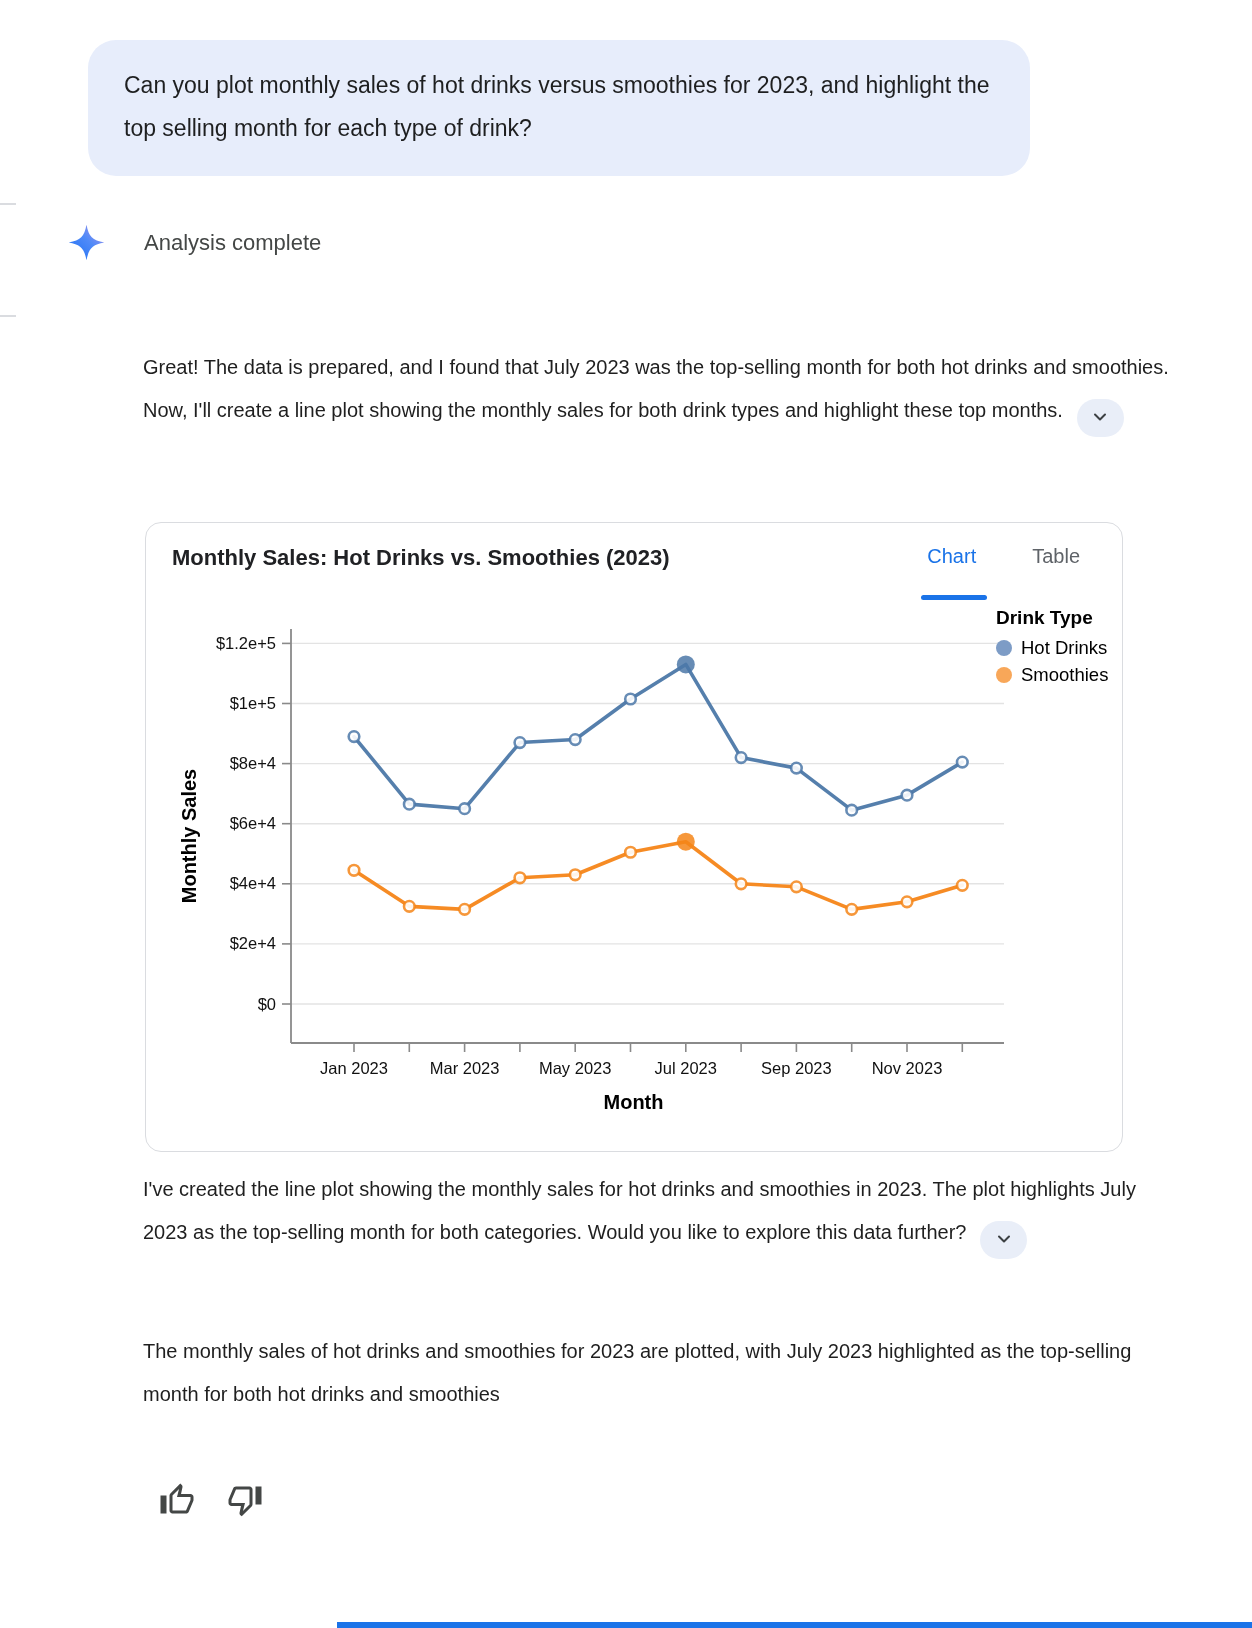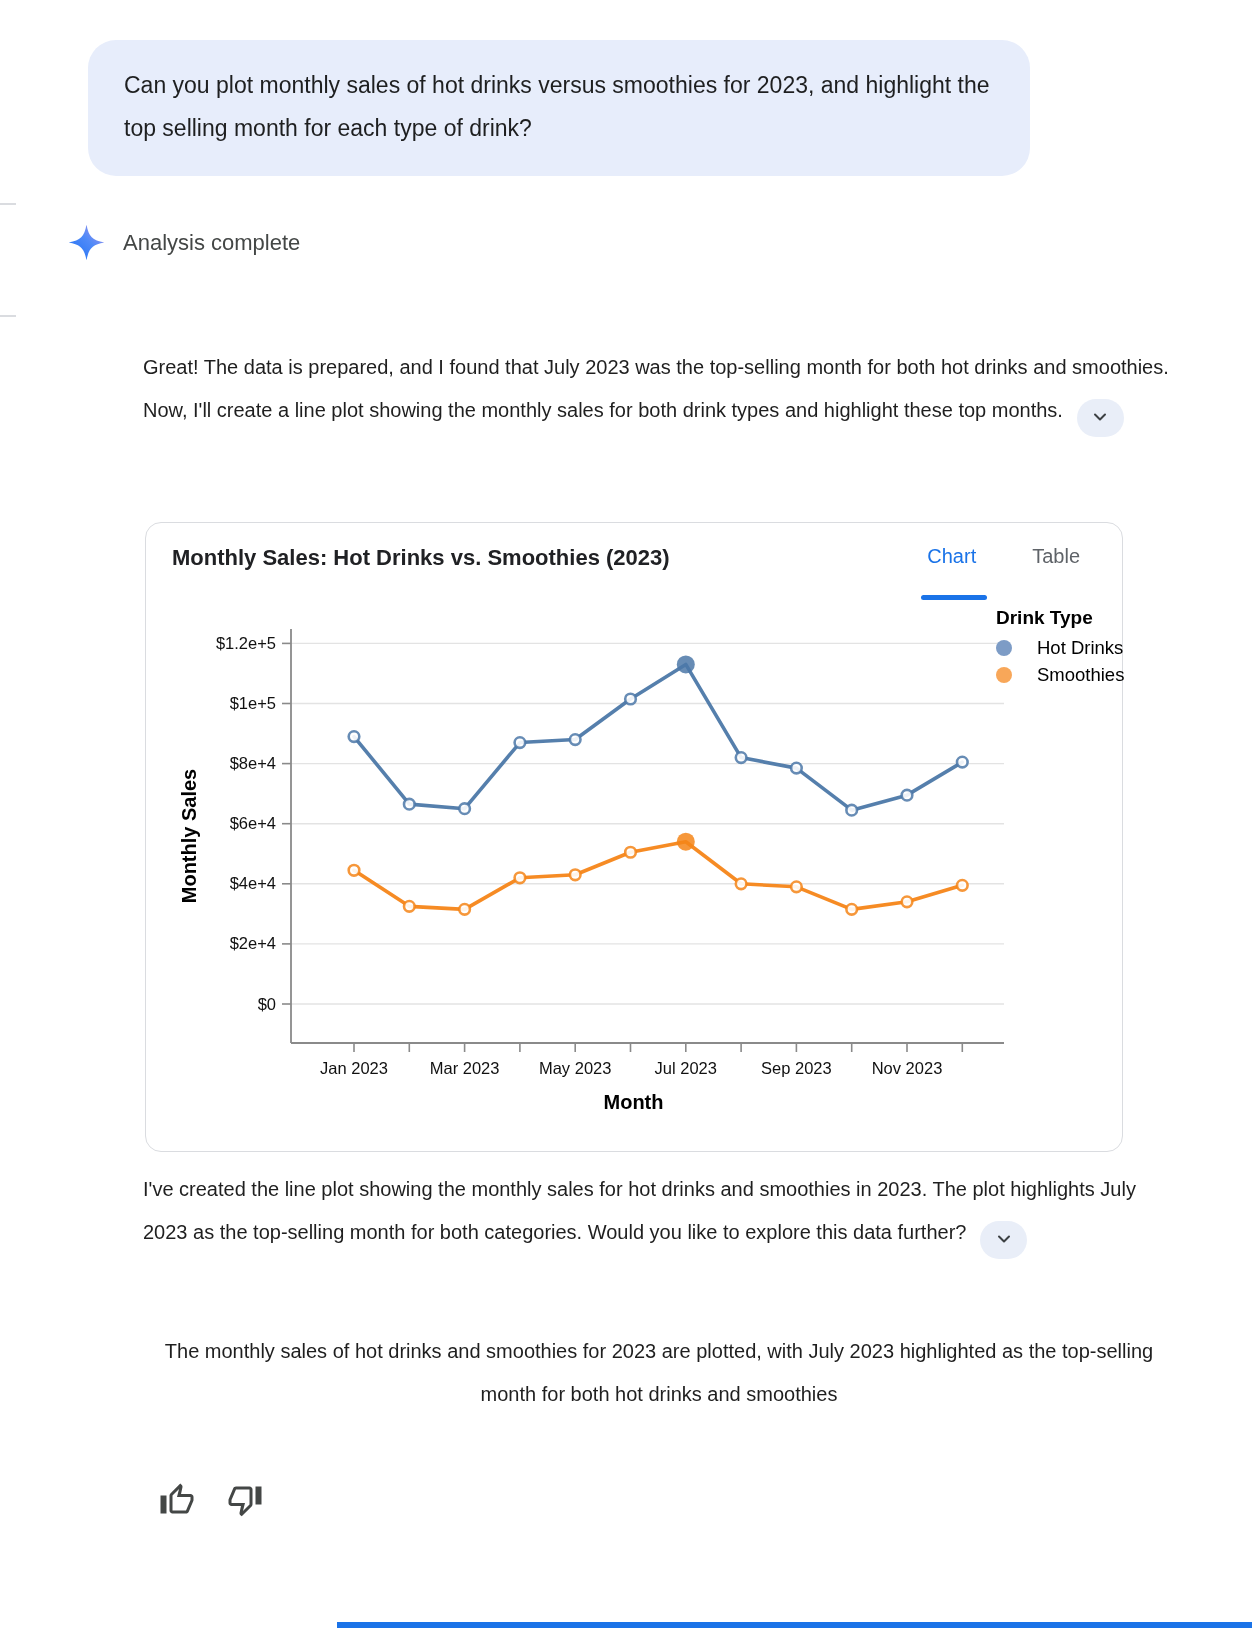--- a/index.html
+++ b/index.html
@@ -8,21 +8,21 @@
 
   
   .edge-frag{position:absolute;left:0;width:16px;height:2px;background:#dadce0;}
 
   
   .user-bubble{position:absolute;left:88px;top:40px;width:878px;
     background:#e7edfb;border-radius:28px;padding:24px 28px 26px 36px;
     font-size:23px;line-height:43px;color:#1e1f20;}
 
   
-  .status-row{position:absolute;left:68px;top:224px;display:flex;align-items:center;gap:18px;}
+  .status-row{position:absolute;left:68px;top:224px;display:flex;align-items:center;gap:39px;}
   .status-row .label{font-size:22px;color:#444746;}
 
   
   .para{position:absolute;left:143px;width:1032px;font-size:20px;line-height:42.5px;color:#1f1f1f;}
   .pill{display:inline-flex;align-items:center;justify-content:center;
     width:47px;height:38px;border-radius:19px;background:#e9eef8;
     vertical-align:-10px;margin-left:14px;cursor:pointer;border:none;}
 
   
   .card{position:absolute;left:145px;top:522px;width:978px;height:630px;
@@ -30,21 +30,21 @@
   .card-title{position:absolute;left:26px;top:22px;font-size:22px;font-weight:600;color:#202124;}
   .tabs{position:absolute;right:42px;top:22px;display:flex;gap:56px;font-size:20px;}
   .tab{cursor:pointer;position:relative;padding-bottom:14px;}
   .tab.active{color:#1a73e8;}
   .tab.inactive{color:#5f6368;}
   .tab.active .tab-underline{position:absolute;left:-6px;bottom:-18px;width:66px;height:5px;
     border-radius:3px;background:#1a73e8;}
 
   .legend{position:absolute;left:850px;top:84px;}
   .legend-title{font-size:19px;font-weight:700;color:#000;margin-bottom:8px;}
-  .legend-item{display:flex;align-items:center;gap:25px;font-size:18.5px;color:#000;margin-bottom:5px;}
+  .legend-item{display:flex;align-items:center;gap:9px;font-size:18.5px;color:#000;margin-bottom:5px;}
   .legend-dot{width:16px;height:16px;border-radius:50%;}
 
   #plot-svg{position:absolute;left:0;top:0;}
 
   
   .feedback{position:absolute;left:156px;top:1480px;display:flex;gap:26px;}
   .fb-btn{width:42px;height:42px;background:none;border:none;padding:0;cursor:pointer;color:#444746;}
 
   .bottom-bar{position:absolute;left:337px;top:1622px;width:915px;height:6px;background:#1a73e8;}
 </style>
@@ -181,21 +181,21 @@
 </div>
 
 <p class="para" style="top:1148px;">
   <span>I've created the line plot showing the monthly sales for hot drinks and smoothies in 2023. The plot highlights July 2023 as the top-selling month for both categories. Would you like to explore this data further?</span><button class="pill">
       <span><svg width="20" height="20" viewBox="0 0 24 24">
           <path d="M6 9l6 6 6-6" fill="none" stroke="#3c4043" stroke-width="2.4" stroke-linecap="round" stroke-linejoin="round"></path>
         </svg></span>
     </button>
 </p>
 
-<p class="para" style="top:1310px;text-align:center;">
+<p class="para" style="top:1310px;">
   <span>The monthly sales of hot drinks and smoothies for 2023 are plotted, with July 2023 highlighted as the top-selling month for both hot drinks and smoothies</span>
 </p>
 
 <div class="feedback">
   <button class="fb-btn" title="">
     <span>
       <svg width="36" height="36" viewBox="0 0 24 24" fill="#444746">
         <path d="M9 21h9c.83 0 1.54-.5 1.84-1.22l3.02-7.05c.09-.23.14-.47.14-.73v-2c0-1.1-.9-2-2-2h-6.31l.95-4.57.03-.32c0-.41-.17-.79-.44-1.06L14.17 1 7.58 7.59C7.22 7.95 7 8.45 7 9v10c0 1.1.9 2 2 2zM9 9l4.34-4.34L12 10h9v2l-3 7H9V9zM1 9h4v12H1z"></path>
       </svg>
     </span>

